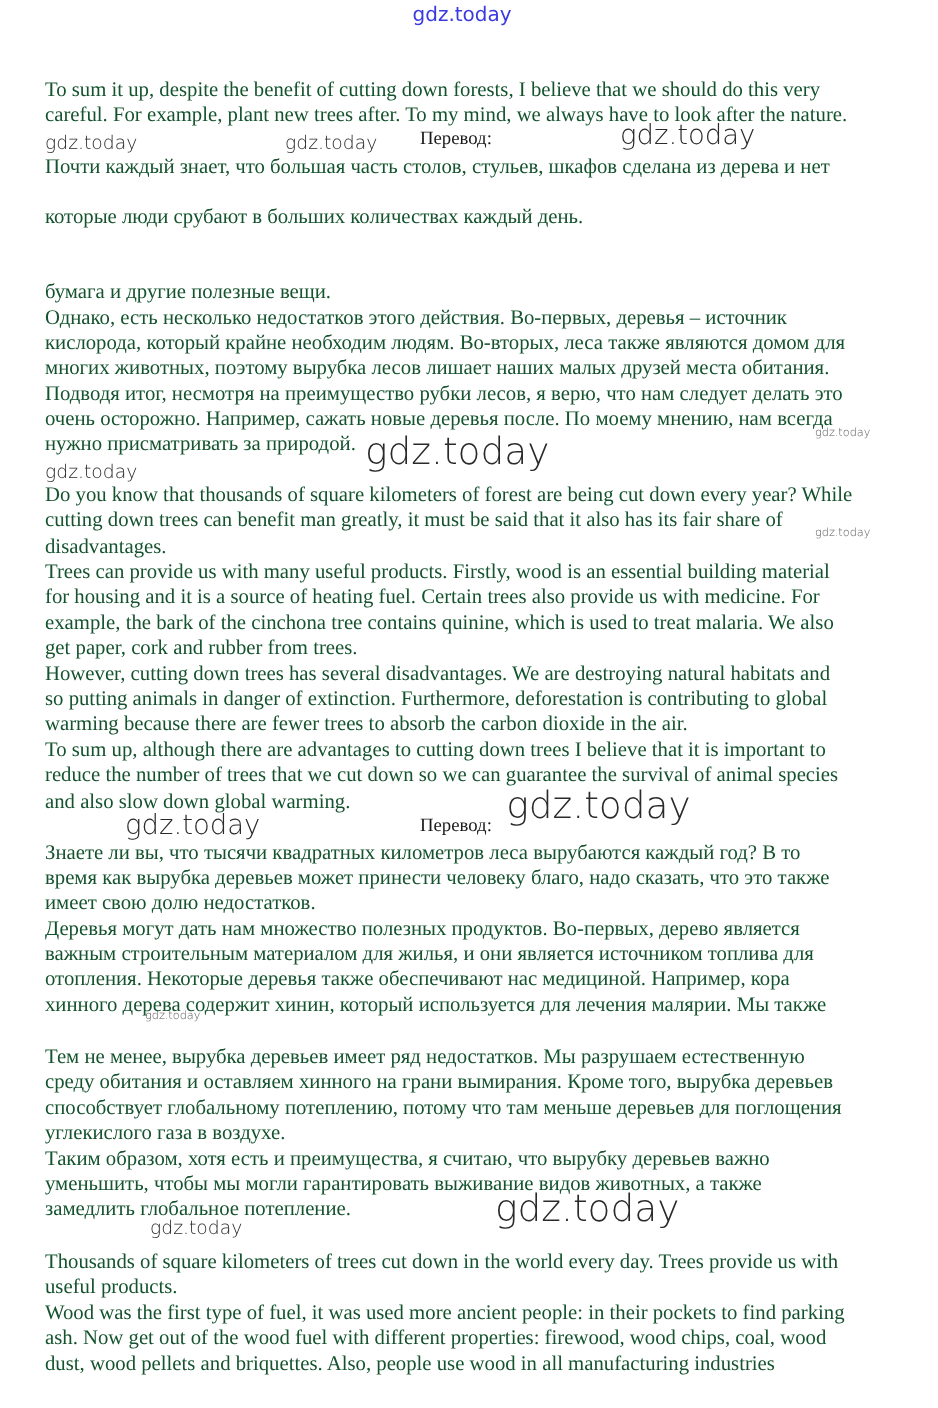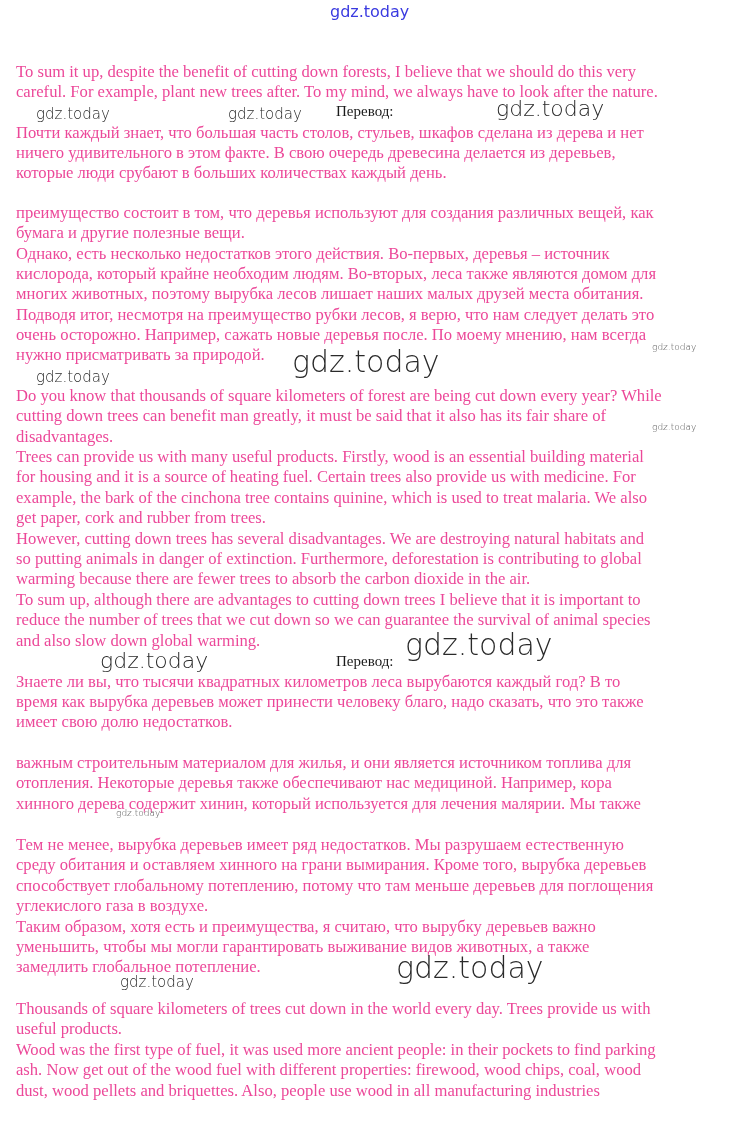--- a/index.html
+++ b/index.html
@@ -4,23 +4,23 @@
   <style>
     html, body { margin: 0; padding: 0; background: #ffffff; }
     body { width: 750px; height: 1126px; position: relative; overflow: hidden; }
     .page { position: absolute; left: 0; top: 0; width: 750px; height: 826px; }
     .top-wm {
       position: absolute; left: 330px; top: 2px;
       font-family: "DejaVu Sans", sans-serif; font-size: 16px;
       color: #3a3ae0; letter-spacing: 0px;
     }
     .line {
-      position: absolute; left: 16px;
+      position: absolute; left: 36px;
       font-family: "Liberation Serif", serif; font-size: 16.6px;
-      color: #ec4899; white-space: nowrap; line-height: 20px;
+      color: #14532d; white-space: nowrap; line-height: 20px;
       transform-origin: left top;
     }
     .wm {
       position: absolute; font-family: "DejaVu Sans", sans-serif;
       color: #2a2a2a; white-space: nowrap; font-weight: 300;
     }
     .wm.s { font-size: 9px; color: #555; }
     .wm.m { font-size: 15px; }
     .wm.l { font-size: 22px; }
     .wm.xl { font-size: 30px; }
@@ -37,23 +37,21 @@
 
   <div class="line" style="top:62px">To sum it up, despite the benefit of cutting down forests, I believe that we should do this very</div>
   <div class="line" style="top:82px">careful. For example, plant new trees after. To my mind, we always have to look after the nature.</div>
 
   <div class="wm m" style="left:36px;top:105px">gdz.today</div>
   <div class="wm m" style="left:228px;top:105px">gdz.today</div>
   <div class="perevod" style="left:336px;top:103px">Перевод:</div>
   <div class="wm l" style="left:496px;top:96px">gdz.today</div>
 
   <div class="line" style="top:123px">Почти каждый знает, что большая часть столов, стульев, шкафов сделана из дерева и нет</div>
-  <div class="line" style="top:143px">ничего удивительного в этом факте. В свою очередь древесина делается из деревьев,</div>
   <div class="line" style="top:163px">которые люди срубают в больших количествах каждый день.</div>
-  <div class="line" style="top:203px">преимущество состоит в том, что деревья используют для создания различных вещей, как</div>
   <div class="line" style="top:223px">бумага и другие полезные вещи.</div>
   <div class="line" style="top:244px">Однако, есть несколько недостатков этого действия. Во-первых, деревья – источник</div>
   <div class="line" style="top:264px">кислорода, который крайне необходим людям. Во-вторых, леса также являются домом для</div>
   <div class="line" style="top:284px">многих животных, поэтому вырубка лесов лишает наших малых друзей места обитания.</div>
   <div class="line" style="top:305px">Подводя итог, несмотря на преимущество рубки лесов, я верю, что нам следует делать это</div>
   <div class="line" style="top:325px">очень осторожно. Например, сажать новые деревья после. По моему мнению, нам всегда</div>
   <div class="line" style="top:345px">нужно присматривать за природой.</div>
 
   <div class="wm s" style="left:652px;top:342px">gdz.today</div>
   <div class="wm xl" style="left:292px;top:344px">gdz.today</div>
@@ -74,20 +72,21 @@
   <div class="line" style="top:610px">reduce the number of trees that we cut down so we can guarantee the survival of animal species</div>
   <div class="line" style="top:631px">and also slow down global warming.</div>
 
   <div class="wm l" style="left:100px;top:648px">gdz.today</div>
   <div class="perevod" style="left:336px;top:653px">Перевод:</div>
   <div class="wm xl" style="left:405px;top:627px">gdz.today</div>
 
   <div class="line" style="top:672px">Знаете ли вы, что тысячи квадратных километров леса вырубаются каждый год? В то</div>
   <div class="line" style="top:692px">время как вырубка деревьев может принести человеку благо, надо сказать, что это также</div>
   <div class="line" style="top:712px">имеет свою долю недостатков.</div>
+  <div class="line" style="top:733px">Деревья могут дать нам множество полезных продуктов. Во-первых, дерево является</div>
   <div class="line" style="top:753px">важным строительным материалом для жилья, и они является источником топлива для</div>
   <div class="line" style="top:773px">отопления. Некоторые деревья также обеспечивают нас медициной. Например, кора</div>
   <div class="line" style="top:794px">хинного дерева содержит хинин, который используется для лечения малярии. Мы также</div>
   <div class="wm s" style="left:116px;top:808px">gdz.today</div>
   <div class="line" style="top:835px">Тем не менее, вырубка деревьев имеет ряд недостатков. Мы разрушаем естественную</div>
   <div class="line" style="top:855px">среду обитания и оставляем хинного на грани вымирания. Кроме того, вырубка деревьев</div>
   <div class="line" style="top:876px">способствует глобальному потеплению, потому что там меньше деревьев для поглощения</div>
   <div class="line" style="top:896px">углекислого газа в воздухе.</div>
   <div class="line" style="top:917px">Таким образом, хотя есть и преимущества, я считаю, что вырубку деревьев важно</div>
   <div class="line" style="top:937px">уменьшить, чтобы мы могли гарантировать выживание видов животных, а также</div>

